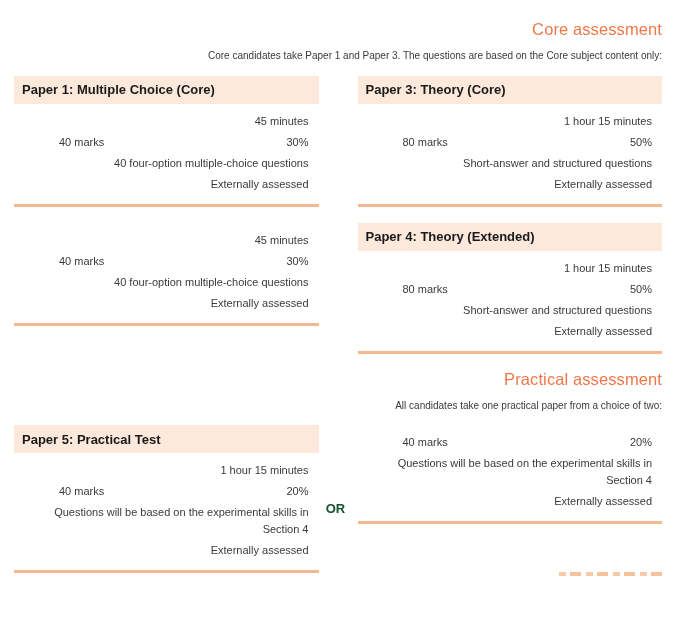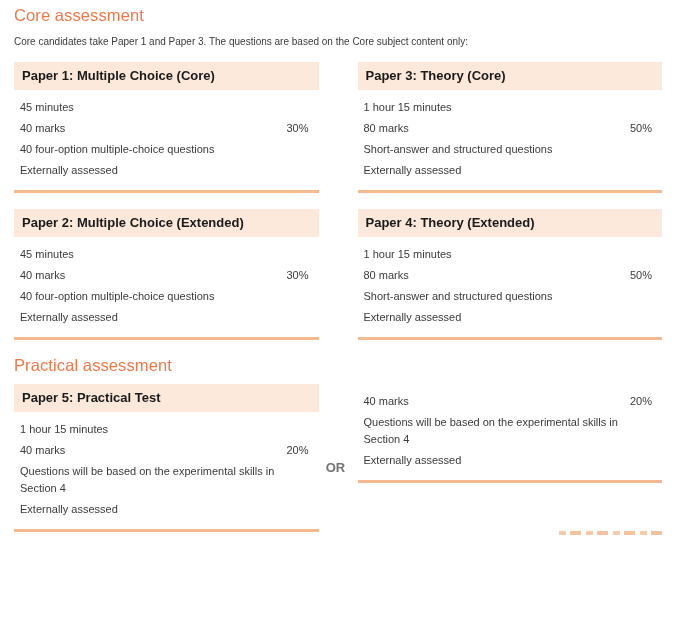--- a/index.html
+++ b/index.html
@@ -4,21 +4,21 @@
 <style>
   * { box-sizing: border-box; }
   html, body { margin: 0; padding: 0; }
   body {
     width: 681px; height: 640px;
     background: #ffffff;
     font-family: "Liberation Sans", "DejaVu Sans", sans-serif;
     color: #3a3a3a;
     overflow: hidden;
   }
-  .page { padding: 6px 19px 0 14px; width: 681px; }
+  .page { padding: 20px 19px 0 14px; width: 681px; text-align: right; }
 
   .section { margin-bottom: 4px; }
   .section-heading {
     font-size: 16.5px;
     font-weight: 400;
     color: #ee7849;
     margin: 0 0 9px 0;
     letter-spacing: 0.1px;
   }
   .section-intro {
@@ -43,31 +43,31 @@
     padding: 0 10px 0 8px;
     font-size: 13px;
     font-weight: bold;
     color: #1a1a1a;
   }
   .card-body {
     padding: 7px 10px 9px 6px;
     border-bottom: 3px solid #f4b98f;
   }
   .row { font-size: 11px; line-height: 21px; }
-  .row.split { display: flex; justify-content: space-between; }
+  .row.split { display: flex; justify-content: space-between; margin-left: 39px; }
   .row.may-wrap { line-height: 17px; padding: 2px 0; }
 
   .or-connector {
     position: absolute;
     left: 49.6%;
     top: 76px;
     transform: translateX(-50%);
     font-size: 13px;
     font-weight: bold;
-    color: #737373;
+    color: #14532d;
   }
 
   .watermark-marks {
     position: absolute;
     right: -1px;
     bottom: -3px;
     width: 104px;
     height: 4px;
     background:
       repeating-linear-gradient(90deg,
@@ -107,21 +107,20 @@
           <div class="row">Short-answer and structured questions</div>
           <div class="row">Externally assessed</div>
         </div>
       </div>
     </div>
   </div>
 
   <div class="section">
     <div class="columns">
       <div class="card">
-        <div class="card-header">Paper 2: Multiple Choice (Extended)</div>
         <div class="card-body">
           <div class="row">45 minutes</div>
           <div class="row split">
             <span>40 marks</span>
             <span>30%</span>
           </div>
           <div class="row">40 four-option multiple-choice questions</div>
           <div class="row">Externally assessed</div>
         </div>
       </div>
@@ -135,20 +134,21 @@
           </div>
           <div class="row">Short-answer and structured questions</div>
           <div class="row">Externally assessed</div>
         </div>
       </div>
     </div>
   </div>
 
   <div class="section">
     <h2 class="section-heading">Practical assessment</h2>
+    <p class="section-intro">All candidates take one practical paper from a choice of two:</p>
     <div class="columns">
       <div class="card">
         <div class="card-header">Paper 5: Practical Test</div>
         <div class="card-body">
           <div class="row">1 hour 15 minutes</div>
           <div class="row split">
             <span>40 marks</span>
             <span>20%</span>
           </div>
           <div class="row may-wrap">Questions will be based on the experimental skills in Section 4</div>

